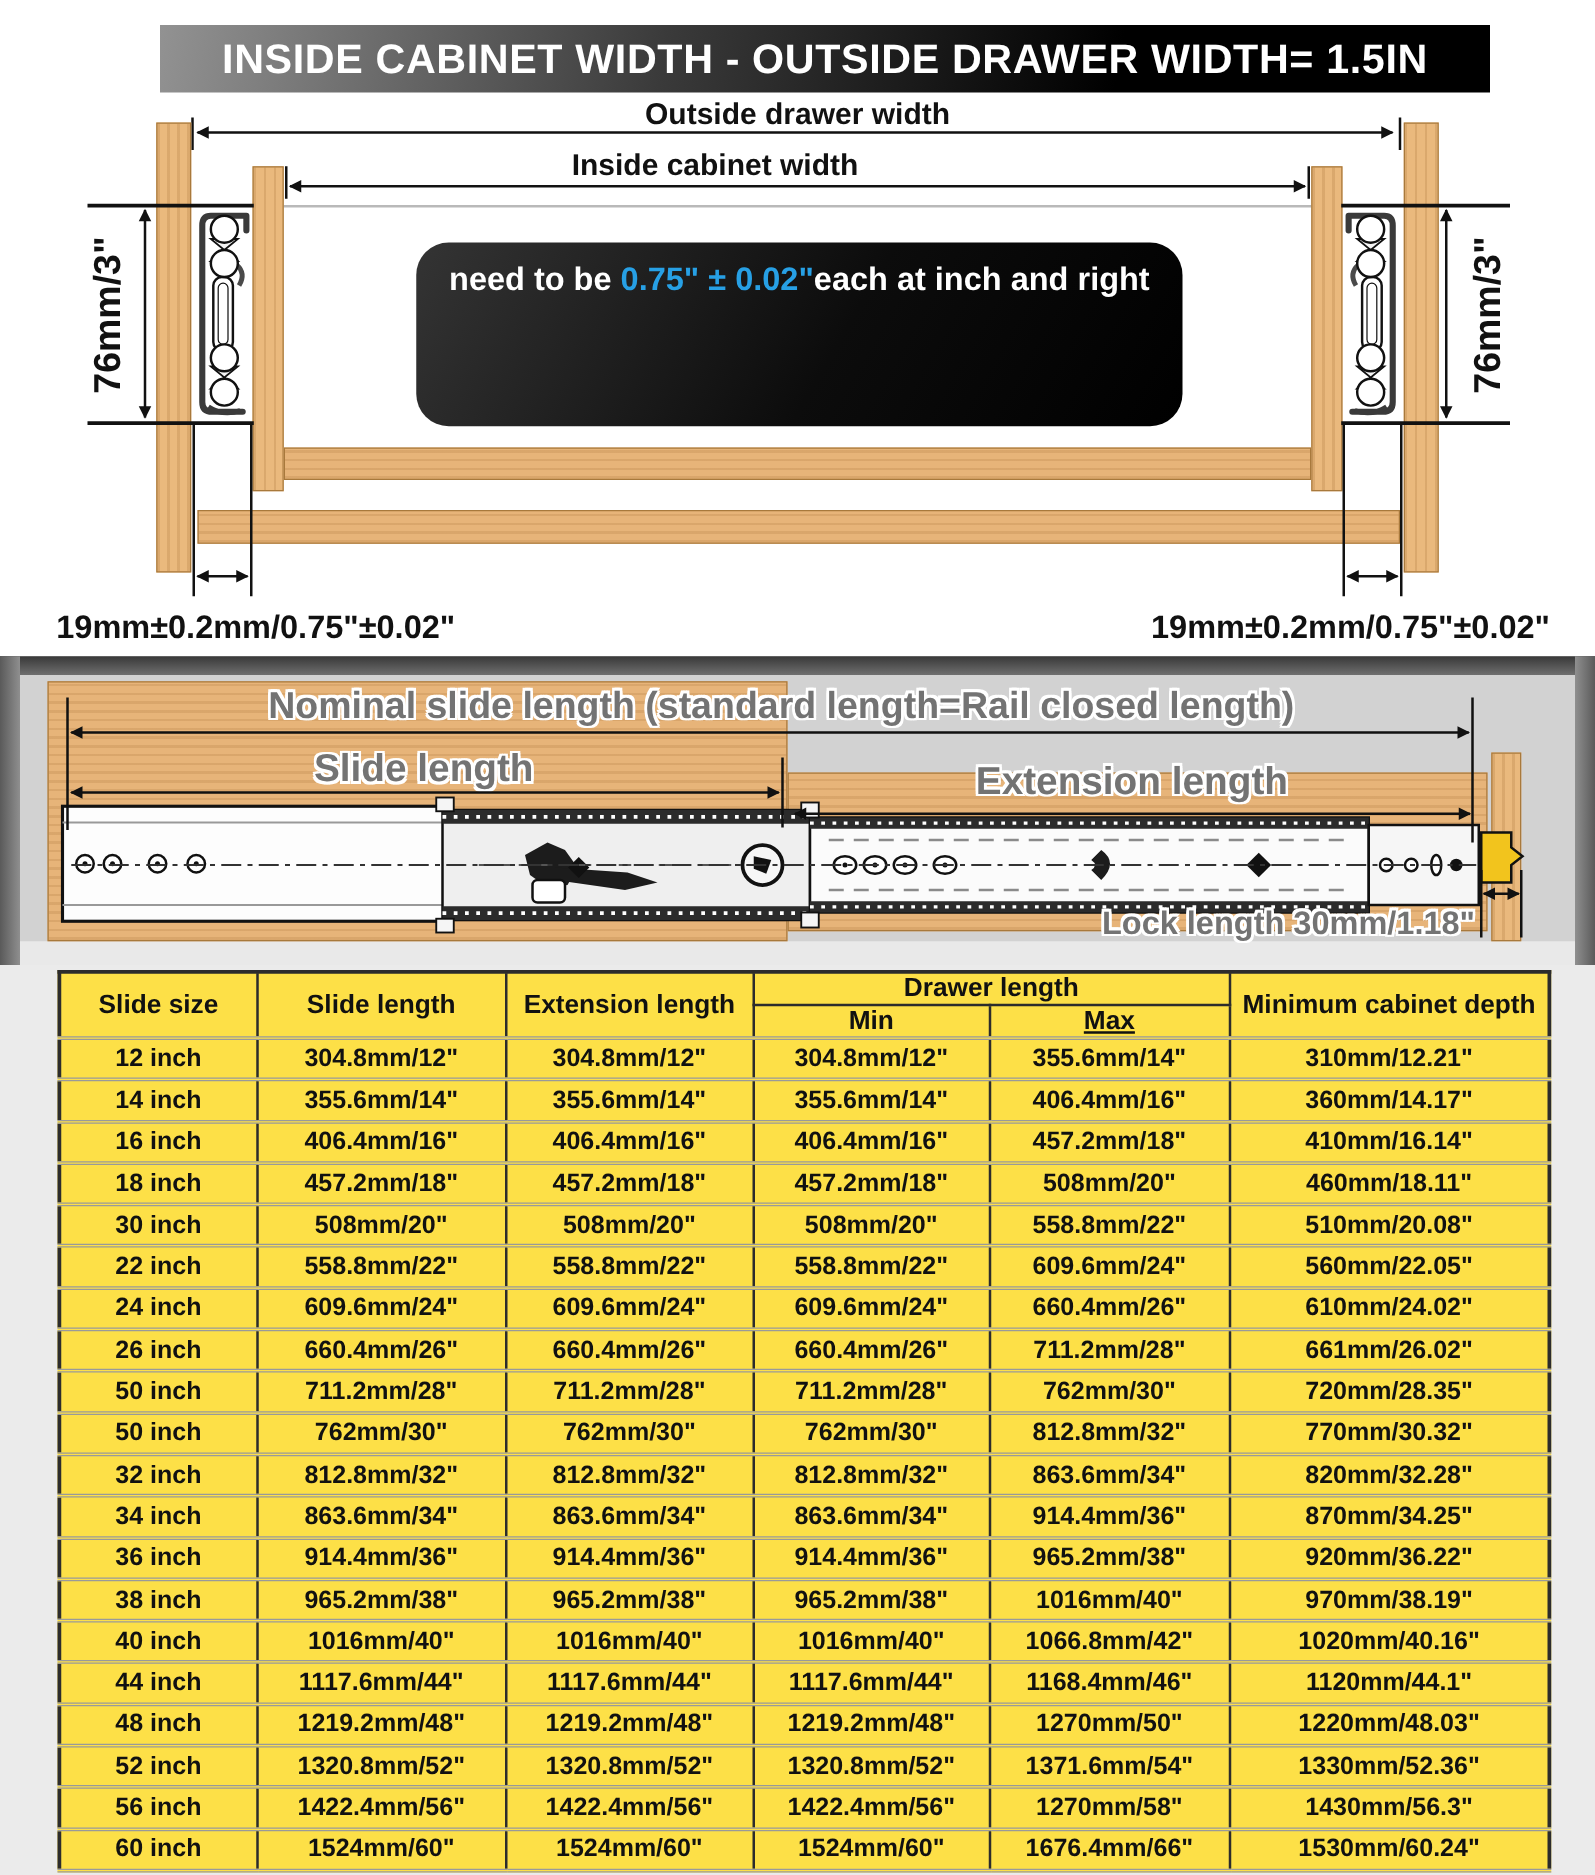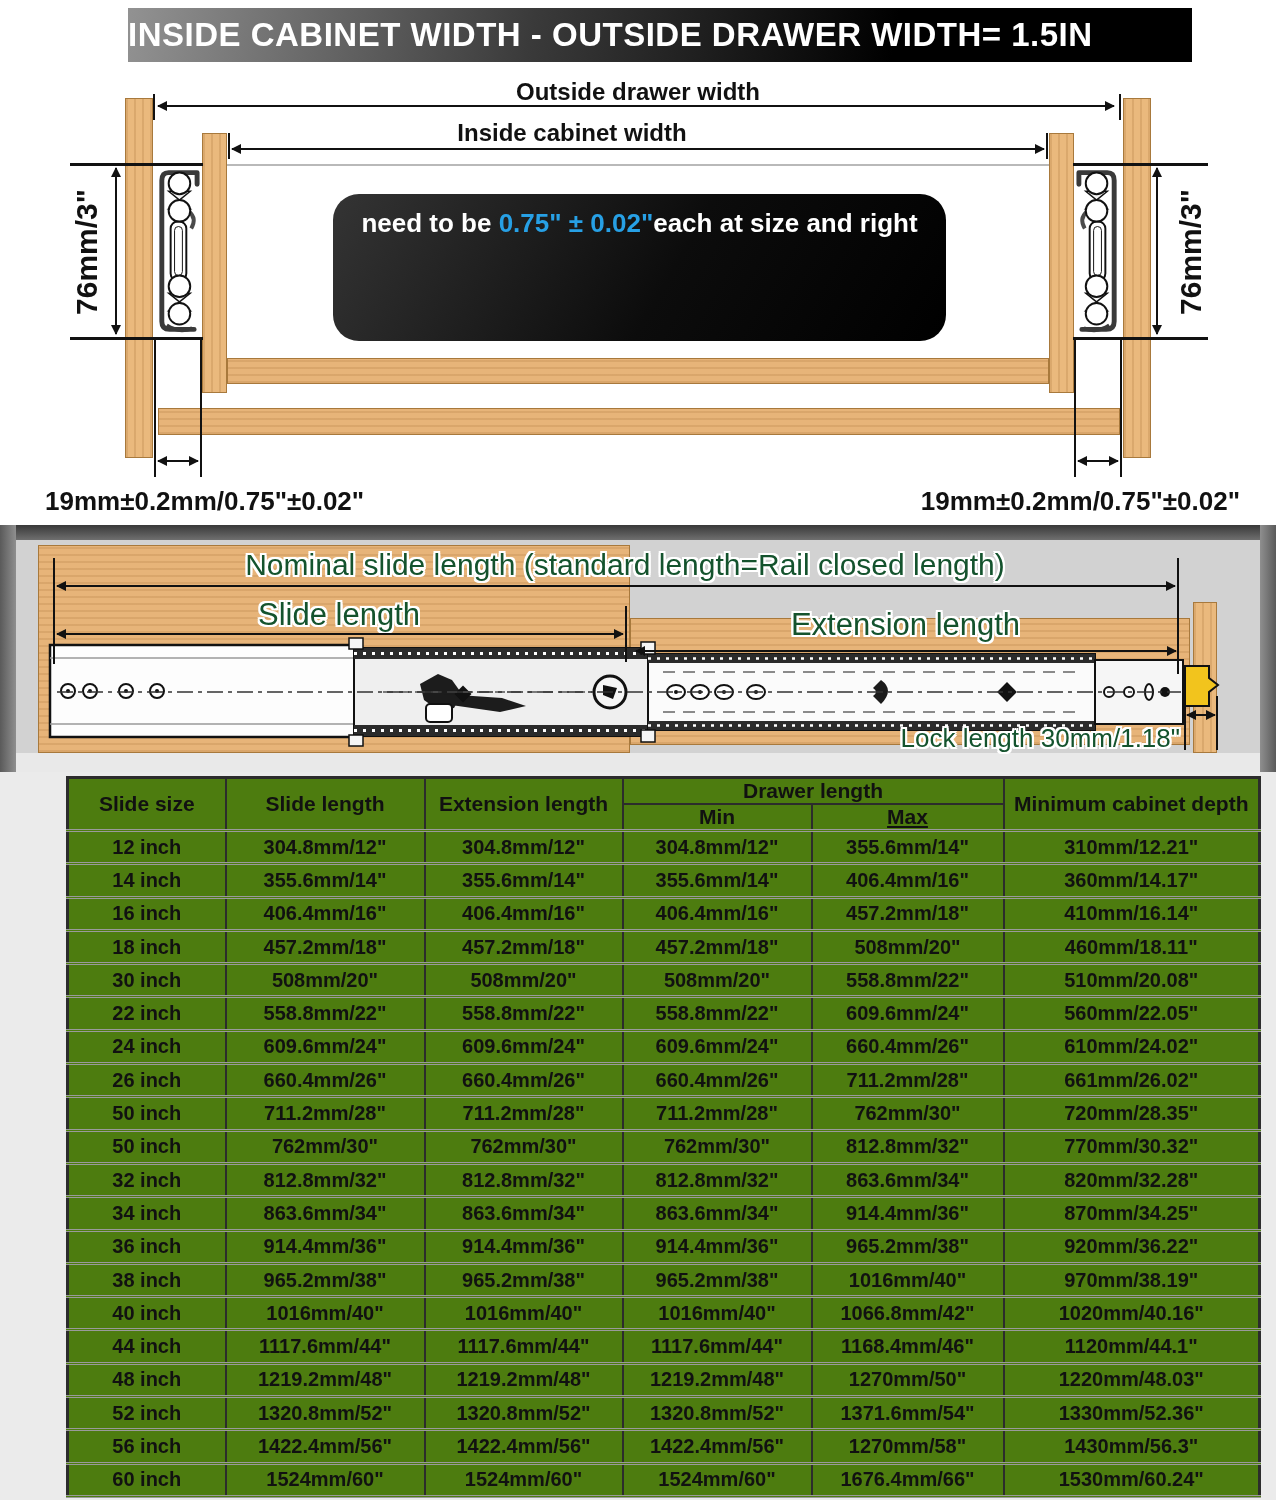--- a/index.html
+++ b/index.html
@@ -21,41 +21,41 @@
     border-top:5px solid transparent;border-bottom:5px solid transparent;border-left:10px solid #111;}
   .arrow-v{position:absolute;width:2px;background:#111;}
   .arrow-v::before{content:"";position:absolute;top:-1px;left:-4px;
     border-left:5px solid transparent;border-right:5px solid transparent;border-bottom:10px solid #111;}
   .arrow-v::after{content:"";position:absolute;bottom:-1px;left:-4px;
     border-left:5px solid transparent;border-right:5px solid transparent;border-top:10px solid #111;}
   .vline{position:absolute;width:2px;background:#111;}
   .hline{position:absolute;height:3px;background:#111;}
   .grayline{position:absolute;height:2px;background:#b9b9b9;}
   
-  .banner{left:128px;top:8px;width:1064px;height:54px;
+  .banner{left:128px;top:20px;width:1064px;height:54px;
     background:linear-gradient(100deg,#929292 0%,#3a3a3a 38%,#000 72%);
-    color:#fff;font-weight:bold;font-size:33px;display:flex;align-items:center;justify-content:flex-start;
+    color:#fff;font-weight:bold;font-size:33px;display:flex;align-items:center;justify-content:center;
     letter-spacing:.5px;}
   .dimlabel{font-weight:bold;font-size:24px;text-align:center;}
   .vtext{position:absolute;transform:rotate(-90deg);font-weight:bold;font-size:30px;
     text-align:center;white-space:nowrap;}
   
   .notebox{left:333px;top:194px;width:613px;height:136px;border-radius:26px;
     background:linear-gradient(120deg,#343434,#0c0c0c 55%,#000);
     color:#fff;font-weight:bold;font-size:26px;text-align:center;line-height:37px;padding-top:11px;
     box-sizing:content-box;}
   
   .frame{left:0;top:525px;width:1276px;height:247px;background:#d2d2d2;}
   .halo{text-shadow:-2px -2px 0 #fff,2px -2px 0 #fff,-2px 2px 0 #fff,2px 2px 0 #fff,
         -2px 0 0 #fff,2px 0 0 #fff,0 -2px 0 #fff,0 2px 0 #fff;}
-  .s2label{position:absolute;font-weight:normal;color:#14532d;text-align:center;}
+  .s2label{position:absolute;font-weight:bold;color:#737373;text-align:center;}
   
   .tablewrap{left:0;top:772px;width:1276px;height:728px;background:#ebebeb;}
   table.spec{position:absolute;left:46px;top:4px;width:1192px;border-collapse:collapse;
-    table-layout:fixed;background:#4d7c0f;border:3px solid #2c2c2c;margin-left:20px;}
+    table-layout:fixed;background:#fde047;border:3px solid #2c2c2c;}
   table.spec th{font-size:21px;font-weight:bold;border-left:2px solid #2c2c2c;border-right:2px solid #2c2c2c;
     padding:0;text-align:center;}
   table.spec thead tr.h2 th{border-bottom:3px double #9a9a9a;}
   table.spec th.span2{border-bottom:2px solid #2c2c2c;height:24px;}
   table.spec th.tall{height:47px;border-bottom:3px double #9a9a9a;}
   table.spec td{font-size:20px;font-weight:bold;text-align:center;height:30.3px;padding:0;
     border-left:2px solid #2c2c2c;border-right:2px solid #2c2c2c;border-bottom:3px double #9a9a9a;}
 </style>
 </head>
 <body>
@@ -127,21 +127,21 @@
 <div class="vline" style="left:200px;top:340px;height:137px;"></div>
 <div class="arrow-h" style="left:158px;top:460px;width:40px;"></div>
 <div class="abs" style="left:45px;top:486px;font-weight:bold;font-size:26px;">19mm±0.2mm/0.75"±0.02"</div>
 
 <div class="vline" style="left:1074px;top:340px;height:137px;"></div>
 <div class="vline" style="left:1120px;top:340px;height:137px;"></div>
 <div class="arrow-h" style="left:1078px;top:460px;width:40px;"></div>
 <div class="abs" style="right:36px;top:486px;font-weight:bold;font-size:26px;text-align:right;">19mm±0.2mm/0.75"±0.02"</div>
 
 <div class="abs notebox">
-  <div><span>need to be </span><span class="blue" style="color: rgb(39, 160, 229);">0.75" ± 0.02"</span><span>each at size and right</span></div>
+  <div><span>need to be </span><span class="blue" style="color: rgb(39, 160, 229);">0.75" ± 0.02"</span><span>each at inch and right</span></div>
 </div>
 
 <div class="abs frame"></div>
 <div class="abs" style="left:0;top:525px;width:1276px;height:15px;background:linear-gradient(#383838,#6f6f6f);"></div>
 <div class="abs" style="left:0;top:525px;width:16px;height:247px;background:linear-gradient(90deg,#5a5a5a,#8f8f8f);"></div>
 <div class="abs" style="left:1260px;top:525px;width:16px;height:247px;background:linear-gradient(270deg,#5a5a5a,#8f8f8f);"></div>
 <div class="abs" style="left:16px;top:753px;width:1244px;height:19px;background:#e9e9e9;"></div>
 
 <div class="abs wood-h" style="left:38px;top:545px;width:592px;height:208px;"></div>
 <div class="abs wood-h" style="left:630px;top:618px;width:560px;height:127px;"></div>

